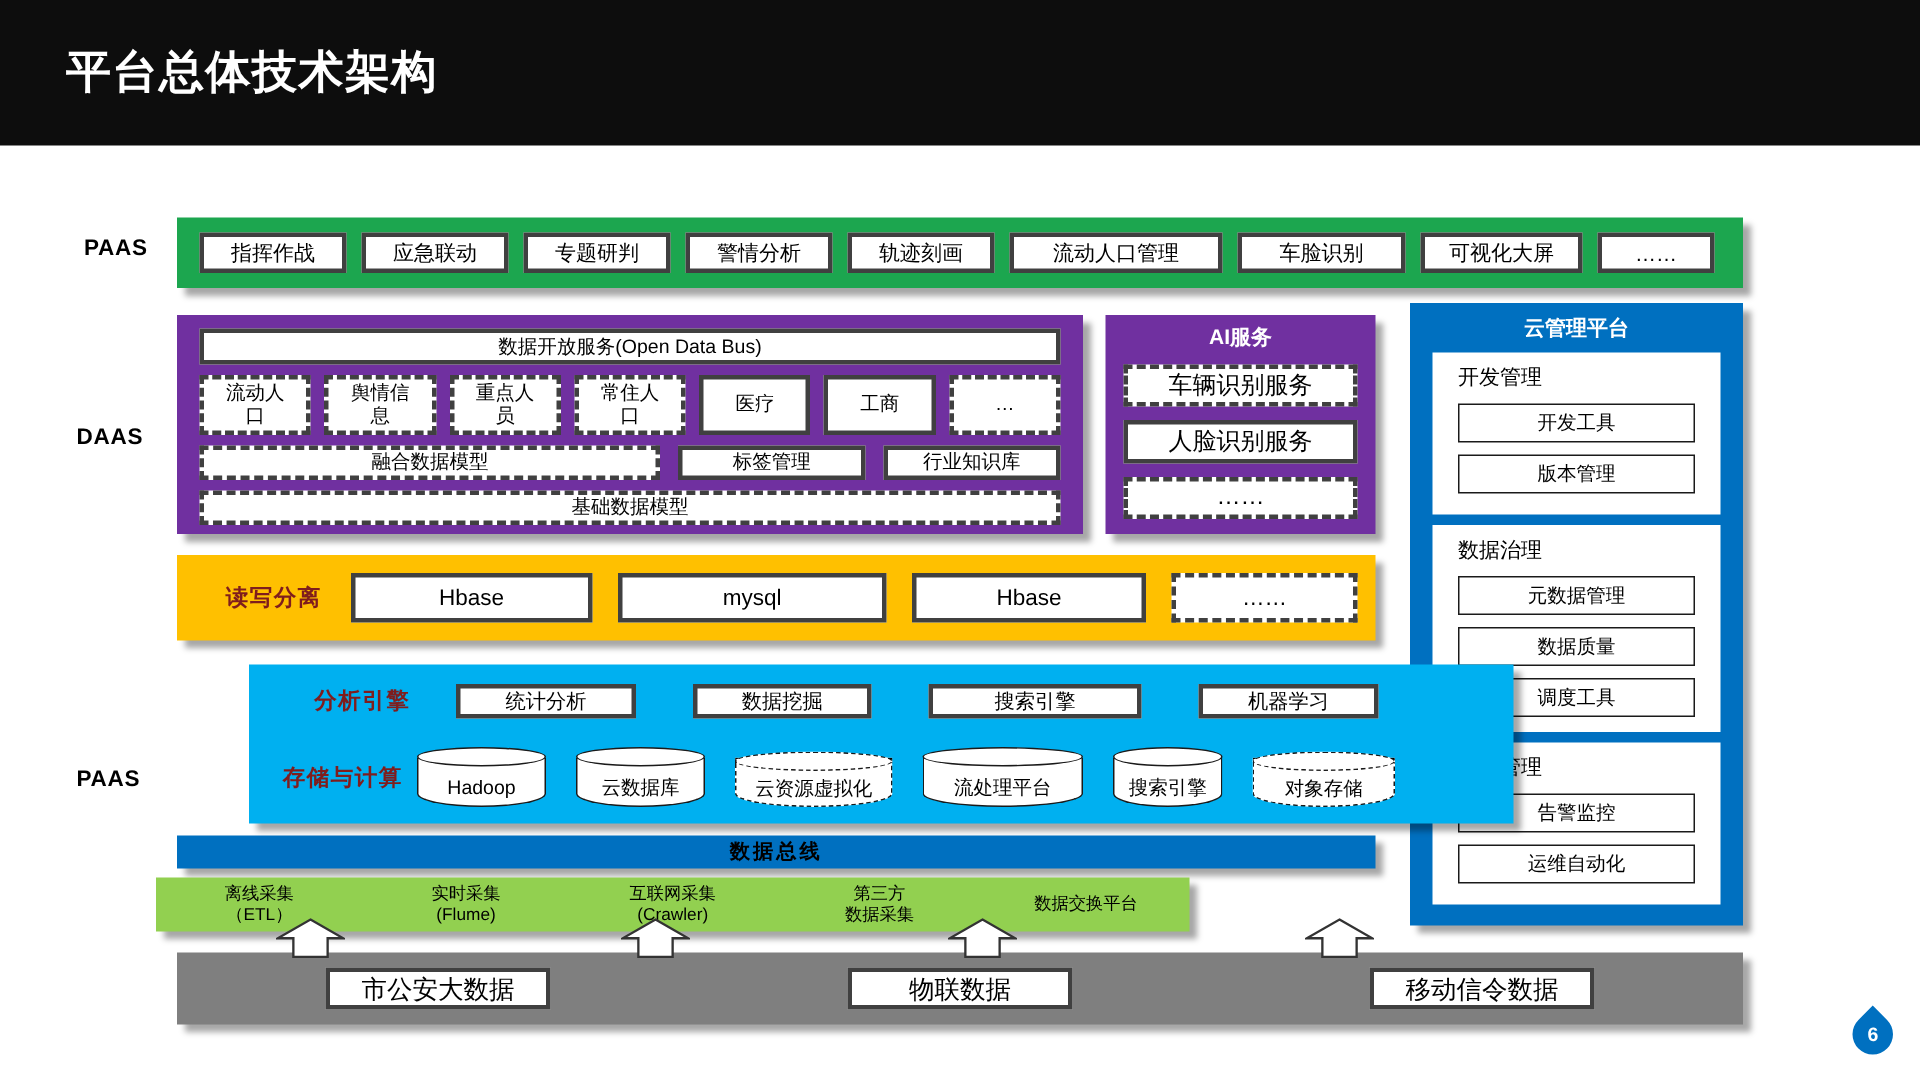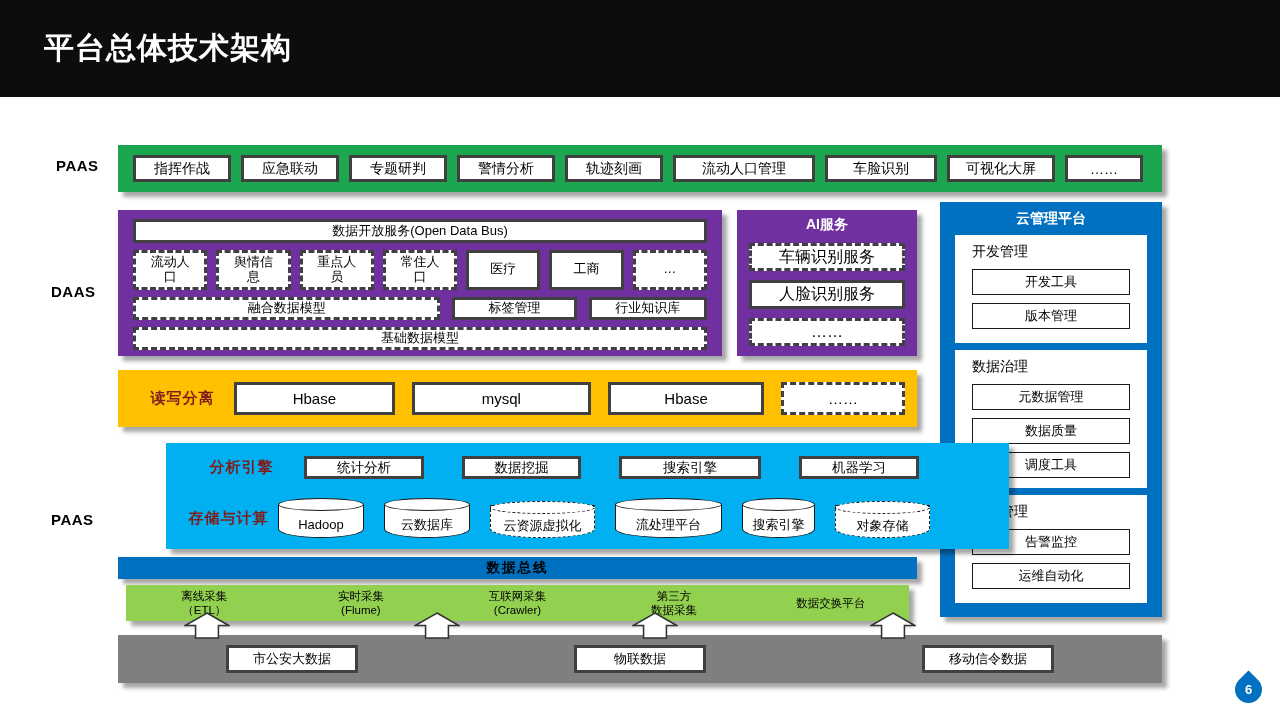--- a/index.html
+++ b/index.html
@@ -76,32 +76,32 @@
     border: 1px solid #1a1a1a; border-radius: 50%; }
   .cyl.dashed { border-style: dashed; }
   .cyl.dashed .cyl-top { border-style: dashed; }
   .cyl span { position: relative; z-index: 1; }
 
   
   .bus-bar { position: absolute; left: 118px; top: 557px; width: 799px; height: 22px; background: var(--blue, #0070c0);
     color: #000000; font-weight: 700; font-size: 13.5px; display: flex; align-items: center; justify-content: center; letter-spacing: 2px; }
 
   
-  .collect-bar { position: absolute; left: 126px; top: 585px; width: 783px; height: 36px; background: var(--lime, #92d050);
+  .collect-bar { position: absolute; left: 104px; top: 585px; width: 689px; height: 36px; background: var(--lime, #92d050);
     display: flex; align-items: center; }
   .collect-cell { flex: 1; text-align: center; font-size: 11.5px; line-height: 1.25; white-space: pre-line; }
 
   
   .arrow { position: absolute; top: 612px; width: 46px; height: 27px; z-index: 2; }
 
   
   .source-bar { position: absolute; left: 118px; top: 635px; width: 1044px; height: 48px; background: var(--gray, #7f7f7f);
     display: flex; align-items: center; }
   .source-cell { flex: 1; display: flex; justify-content: center; }
-  .source-cell .wbox { width: 132px; height: 28px; font-size: 13px; }
+  .source-cell .wbox { width: 150px; height: 28px; font-size: 17px; }
 
   
   .page-badge { position: absolute; left: 1235px; top: 676px; width: 27px; height: 27px; background: var(--blue, #0070c0);
     border-radius: 0 50% 50% 50%; transform: rotate(45deg); display: flex; align-items: center; justify-content: center; }
   .page-badge span { transform: rotate(-45deg); color: #fff; font-size: 13px; font-weight: 700; }
 </style>
 </head>
 <body>
 
 <div id="slide">

